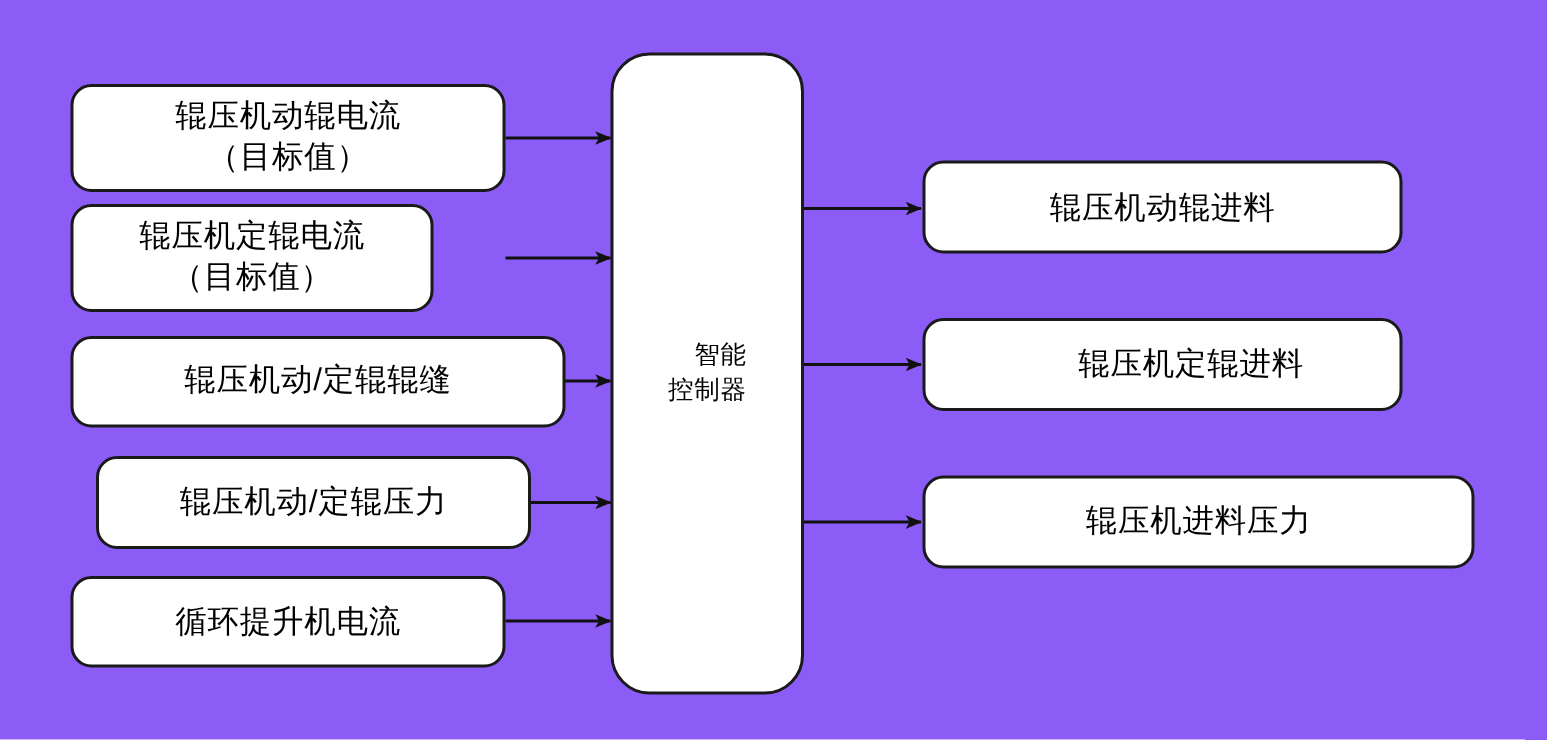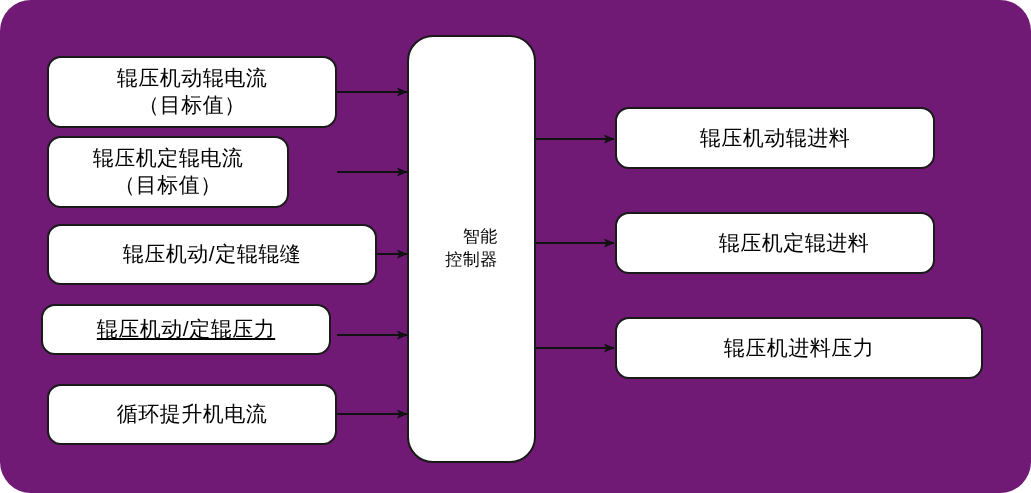--- a/index.html
+++ b/index.html
@@ -7,23 +7,22 @@
     padding: 0;
     background: #ffffff;
   }
   body {
     font-family: "Liberation Sans", "DejaVu Sans", sans-serif;
   }
   #diagram-canvas {
     position: relative;
     width: 1031px;
     height: 493px;
-    background: #701a75;
+    background: #8b5cf6;
     overflow: hidden;
-    border-radius: 31px;
   }
   .node {
     position: absolute;
     box-sizing: border-box;
     border: 2px solid #1a1a1a;
     border-radius: 14px;
     background: #ffffff;
     display: flex;
     align-items: center;
     justify-content: center;
@@ -74,21 +73,21 @@
   </svg>
 
   <div class="node" style="left:47px; top:56px; width:290px; height:72px;">辊压机动辊电流
 （目标值）</div>
 
   <div class="node" style="left:47px; top:136px; width:242px; height:72px;">辊压机定辊电流
 （目标值）</div>
 
   <div class="node" style="left:47px; top:224px; width:330px; height:61px;">辊压机动/定辊辊缝</div>
 
-  <div class="node" style="left:41px; top:304px; width:290px; height:51px;text-decoration:underline;">辊压机动/定辊压力</div>
+  <div class="node" style="left:64px; top:304px; width:290px; height:62px;">辊压机动/定辊压力</div>
 
   <div class="node" style="left:47px; top:384px; width:290px; height:61px;font-family:Liberation Serif, serif;">循环提升机电流</div>
 
   <div class="node controller" style="left:407px; top:35px; width:129px; height:428px;">智能
 控制器</div>
 
   <div class="node" style="left:615px; top:107px; width:320px; height:62px;font-family:Liberation Serif, serif;">辊压机动辊进料</div>
 
   <div class="node" style="left:615px; top:212px; width:320px; height:62px;padding-left:44px;">辊压机定辊进料</div>
 

